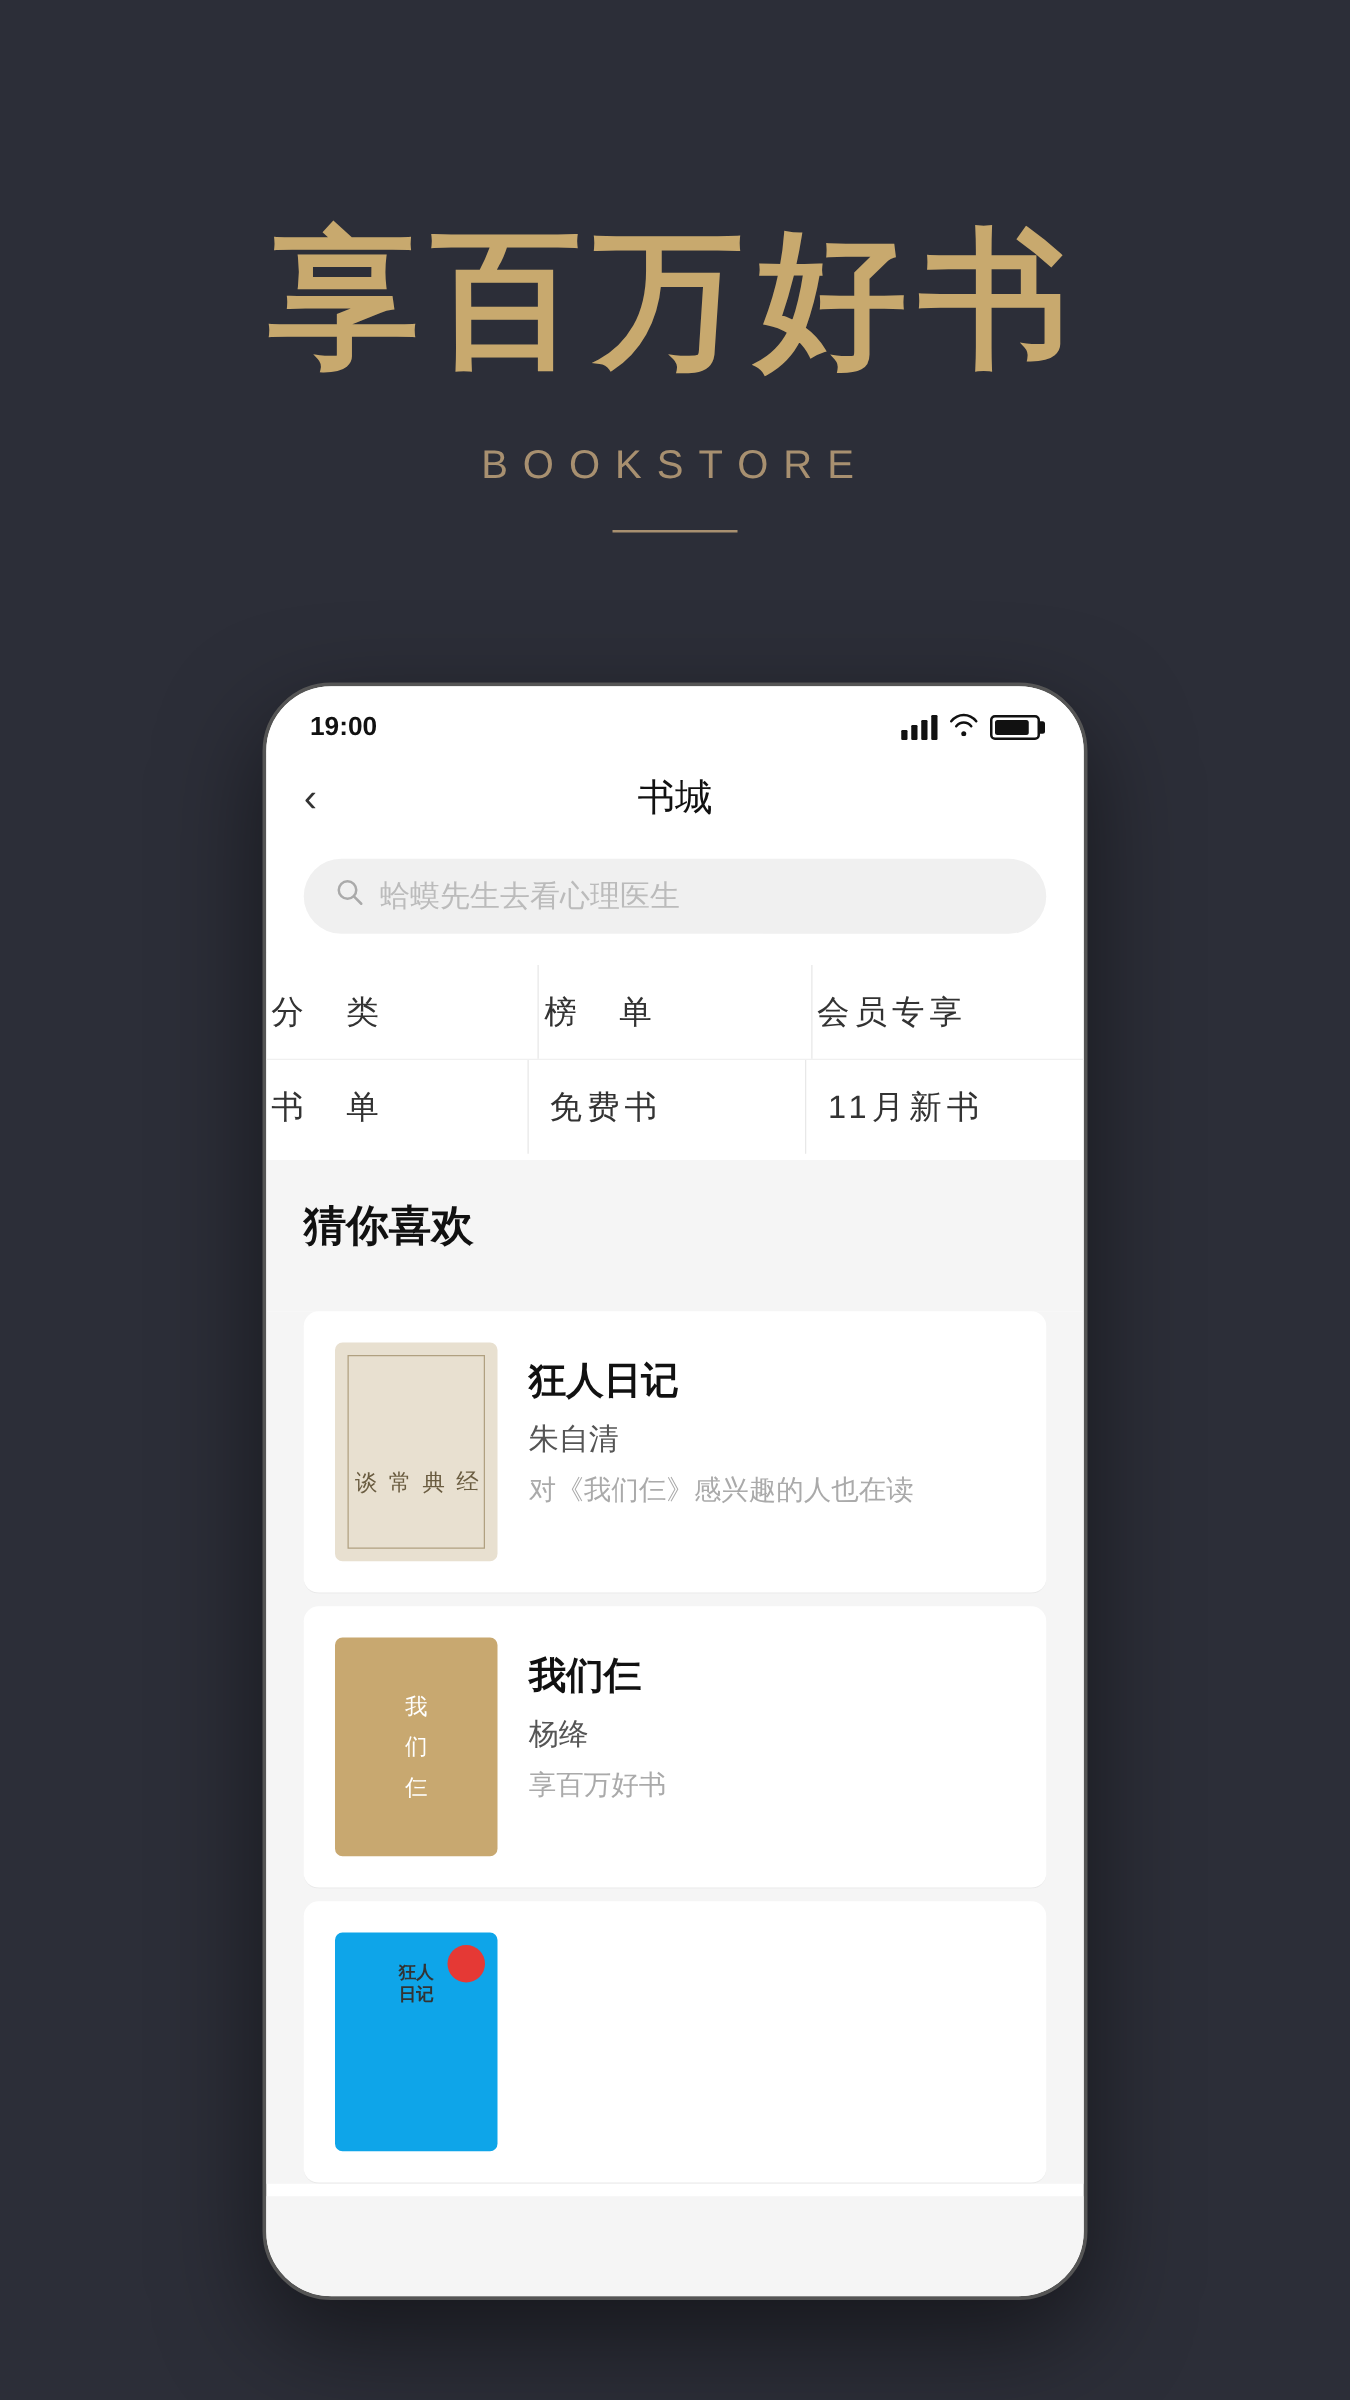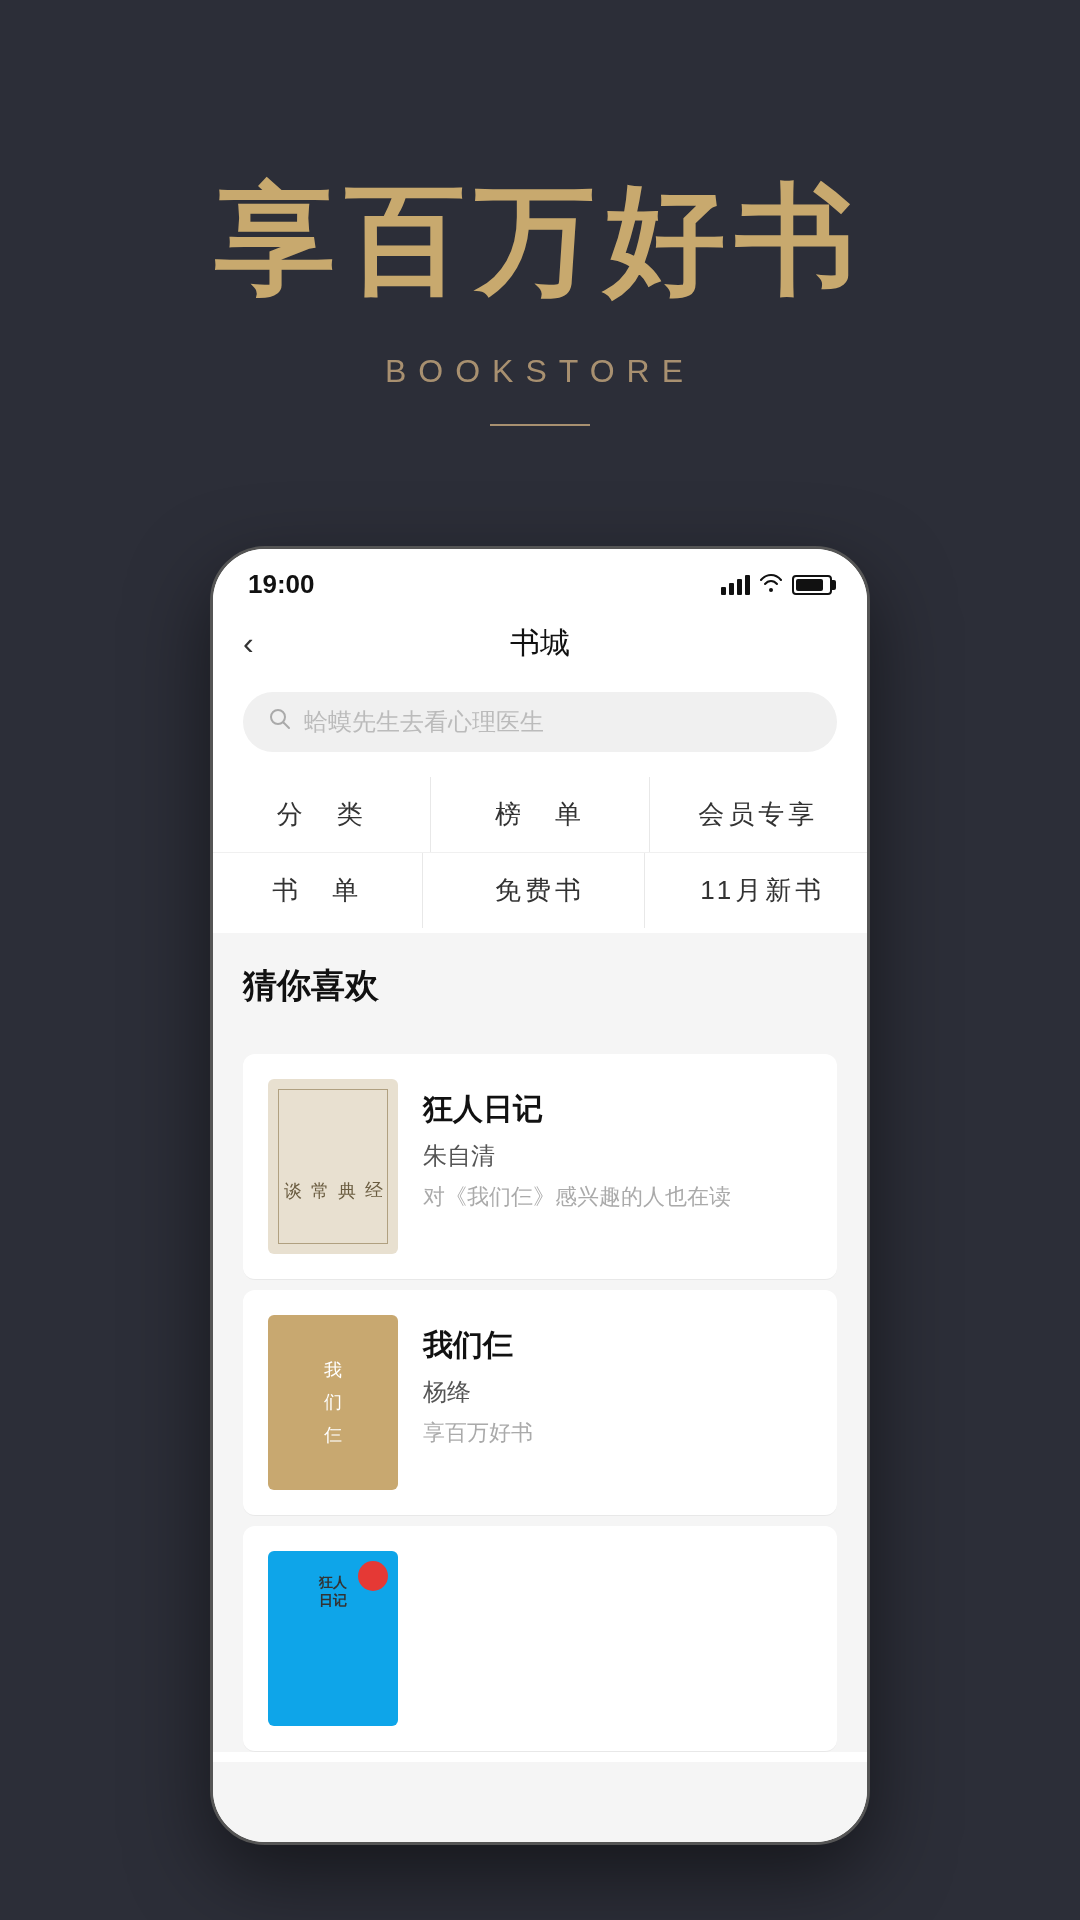--- a/index.html
+++ b/index.html
@@ -70,21 +70,21 @@
     
     .status-bar {
       display: flex;
       justify-content: space-between;
       align-items: center;
       padding: 20px 35px 10px;
       background: #fff;
     }
 
     .status-time {
-      font-size: 26px;
+      font-size: 21px;
       font-weight: 600;
       color: #111;
     }
 
     .status-icons {
       display: flex;
       align-items: center;
       gap: 8px;
     }
 
@@ -195,21 +195,21 @@
       border-bottom: 1px solid #f0f0f0;
     }
 
     .category-row:last-child {
       border-bottom: none;
       gap: 13px;
     }
 
     .category-item {
       flex: 1;
-      text-align: center;
+      text-align: left;
       padding: 20px 4px;
       font-size: 26px;
       color: #333;
       border-right: 1px solid #e8e8e8;
       letter-spacing: 4px;
       cursor: pointer;
     }
 
     .category-item:last-child {
       border-right: none;

